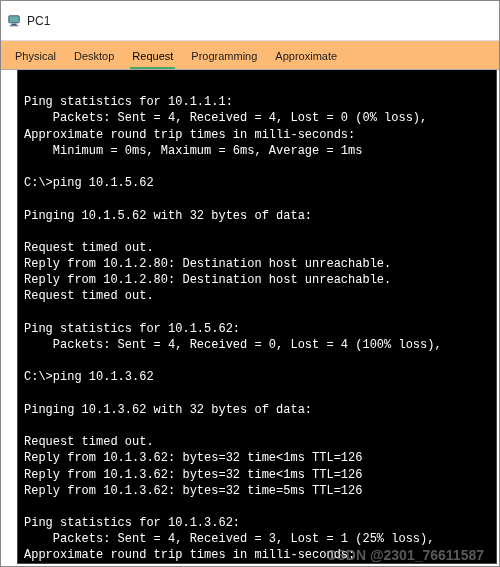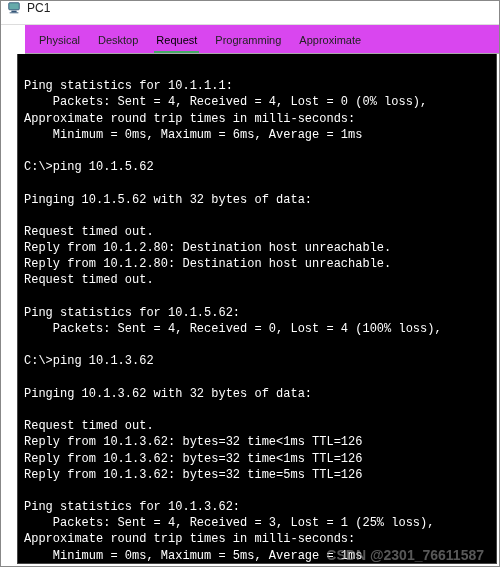--- a/index.html
+++ b/index.html
@@ -14,40 +14,39 @@
   }
   .window {
     background: #fff;
     border: 1px solid #888;
     width: 100%;
     height: 100%;
     display: flex;
     flex-direction: column;
   }
   .titlebar {
-    height: 24px;
+    height: 40px;
     display: flex;
-    align-items: flex-start;
+    align-items: center;
     padding: 0 6px;
     background: #fff;
     border-bottom: 1px solid #ddd;
     gap: 6px;
   }
   .titlebar .app-icon {
     width: 14px; height: 14px;
     display: inline-flex; align-items: center; justify-content: center;
   }
   .titlebar .title { font-size: 12px; color: #222; }
   .tabs {
     display: flex;
     gap: 14px;
     padding: 6px 12px 0 12px;
     border-bottom: 1px solid #aaa;
-    background: #d946ef;
-    margin-left: 24px;
+    background: #fdba74;
   }
   .tab {
     font-size: 11px;
     color: #222;
     padding: 3px 2px 5px 2px;
     cursor: pointer;
     border-bottom: 2px solid transparent;
   }
   .tab.active {
     border-bottom: 2px solid #4a6;

